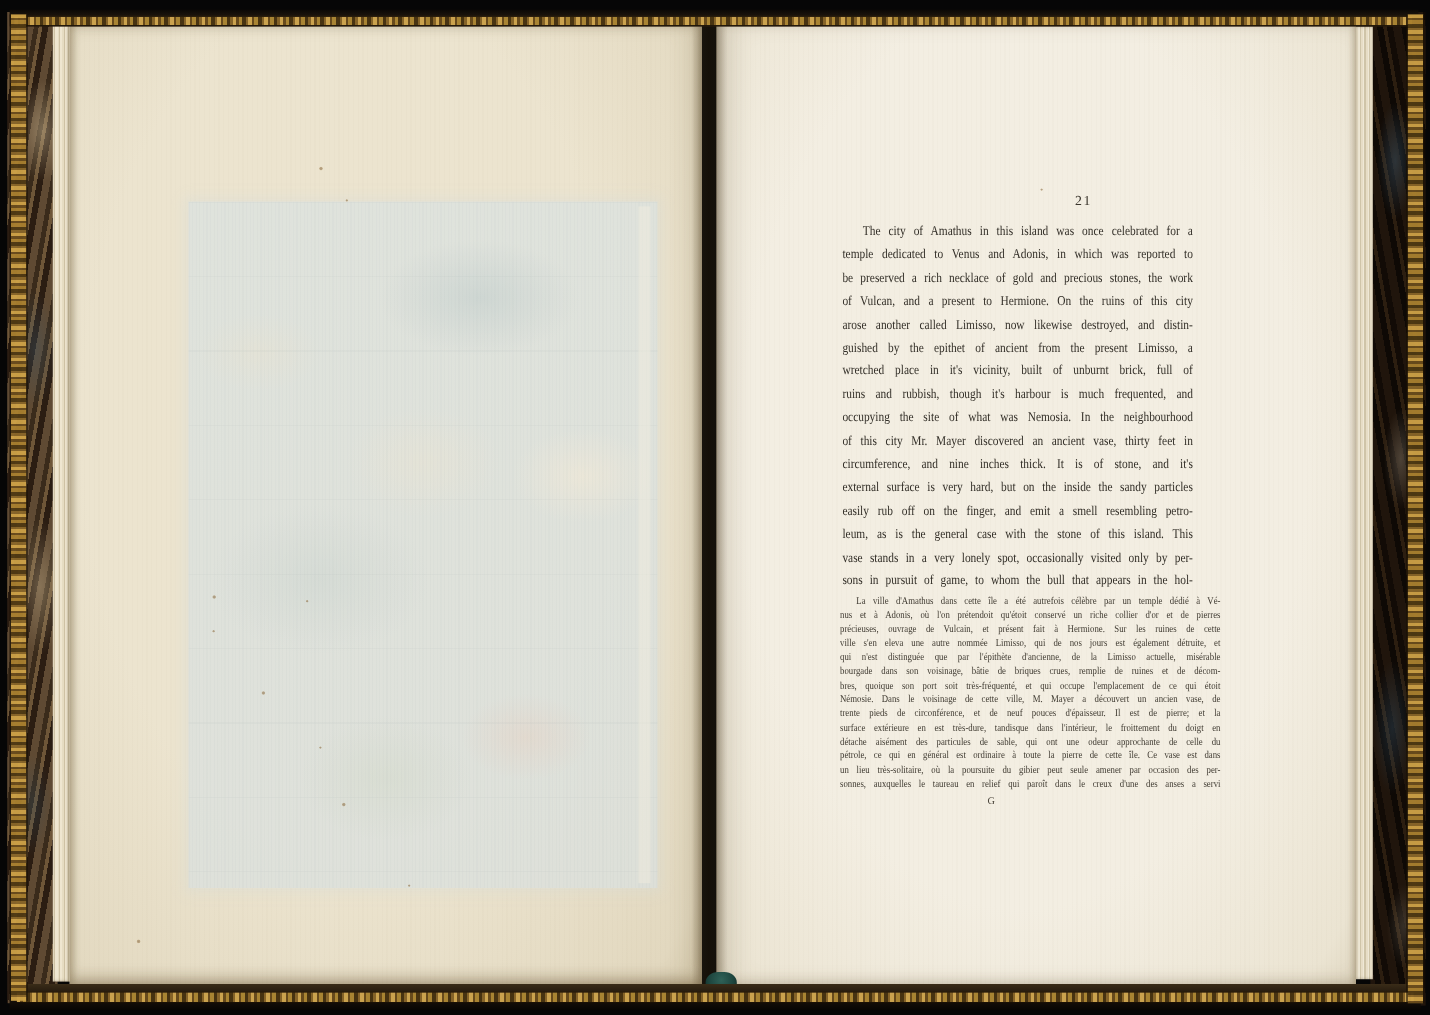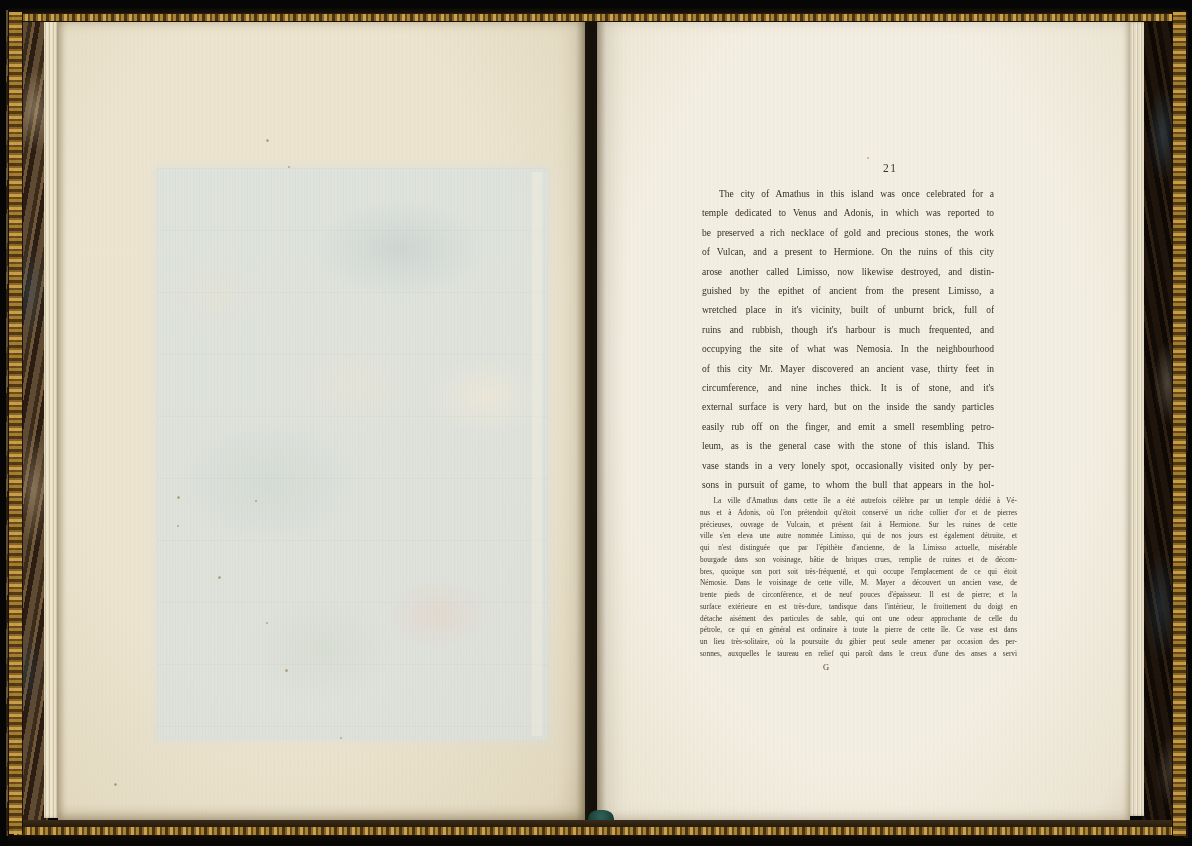--- a/index.html
+++ b/index.html
@@ -75,21 +75,21 @@
   .plate-ghost::before{content:"";position:absolute;inset:0;opacity:.5;
     background:repeating-linear-gradient(90deg,rgba(110,135,148,.08) 0 1px,transparent 1px 3px),
                repeating-linear-gradient(180deg,rgba(100,122,134,.10) 0 1px,transparent 1px 62px);}
   .plate-ghost::after{content:"";position:absolute;right:6px;top:4px;bottom:4px;width:10px;
     background:rgba(240,238,228,.55);}
 
   
   .fox{position:absolute;border-radius:50%;background:radial-gradient(circle,#7a5a34 0%,#9a7a4a 60%,transparent 100%);opacity:.55;z-index:2;}
 
   
-  .page-number{position:absolute;left:286px;top:146px;width:40px;
+  .page-number{position:absolute;left:286px;top:146px;width:40px;text-align:center;
     font-size:11.5px;letter-spacing:1.5px;color:#3a352c;z-index:2;}
   .body-text{position:absolute;left:105px;top:168px;width:344px;z-index:2;
     transform:scaleX(.849);transform-origin:left top;
     font-size:11.2px;line-height:19.4px;color:#332f28;word-spacing:1px;}
   .body-text .line{text-align:justify;text-align-last:justify;white-space:normal;}
   .body-text .line:first-child{text-indent:20px;}
   .footnote{position:absolute;left:103px;top:479px;width:373px;z-index:2;
     transform:scaleX(.85);transform-origin:left top;
     font-size:8.6px;line-height:11.75px;color:#3d382f;}
   .footnote .line{text-align:justify;text-align-last:justify;}

